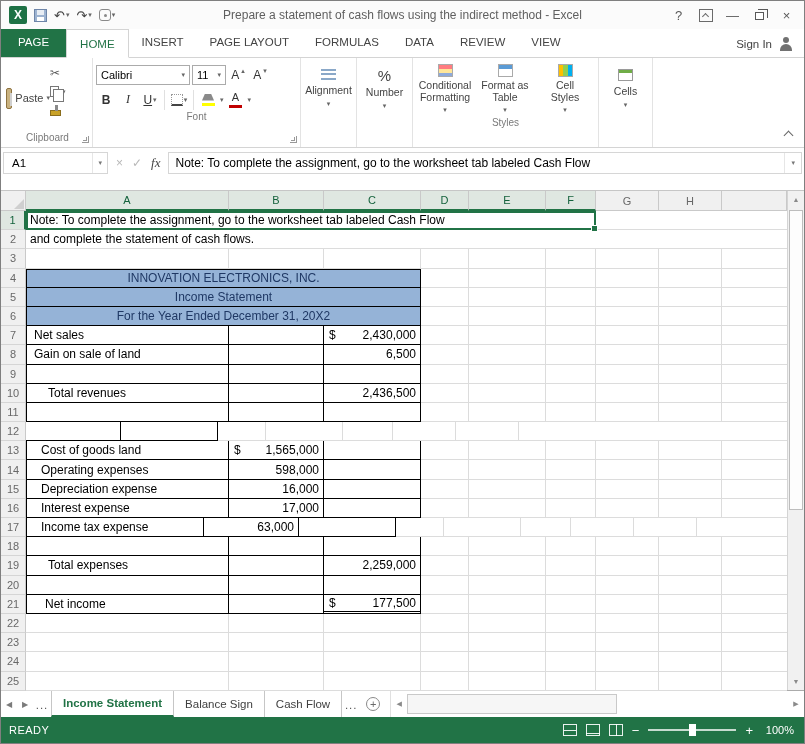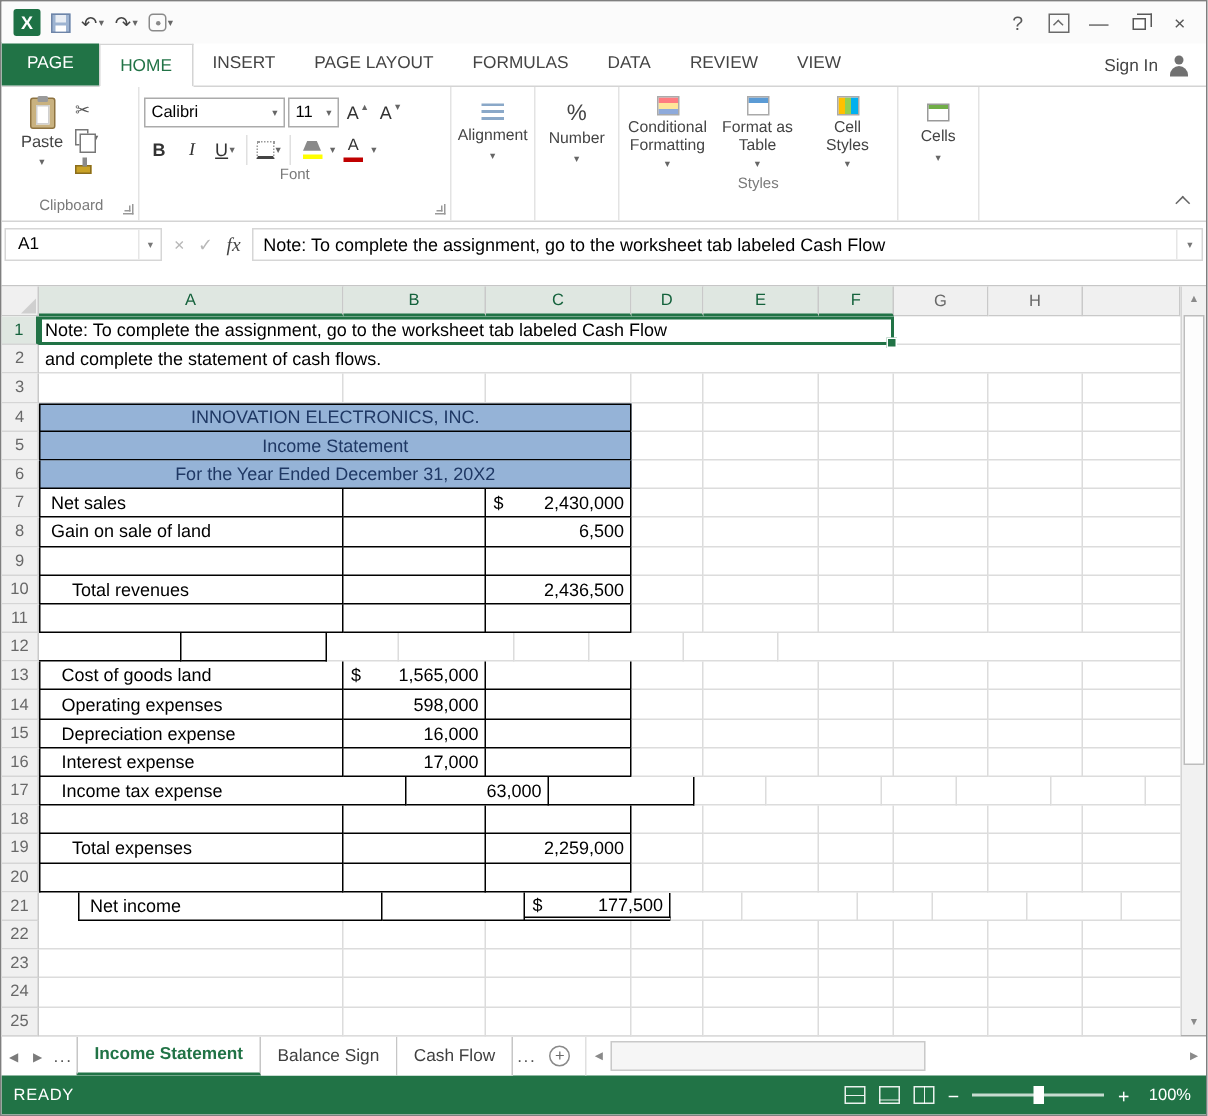--- a/index.html
+++ b/index.html
@@ -36,21 +36,21 @@
 .person::after { content:""; position:absolute; left:2px; top:8px; width:12px; height:7px; border-radius:6px 6px 0 0; background:#717171; }
 
 
 .ribbon { height:90px; background:#fff; border-bottom:1px solid #D4D4D4; display:flex; padding-left:2px; position:relative; }
 .rgroup { border-right:1px solid #E3E3E3; display:flex; flex-direction:column; position:relative; padding:2px 3px 0; }
 .rgroup-label { height:16px; font-size:10px; color:#7A7A7A; text-align:center; line-height:13px; }
 .launcher { position:absolute; right:3px; bottom:4px; width:7px; height:7px; border-right:1px solid #999; border-bottom:1px solid #999; }
 .launcher::after { content:""; position:absolute; right:1px; bottom:1px; width:3px; height:3px; border-right:1px solid #999; border-bottom:1px solid #999; }
 .rbody { flex:1; display:flex; }
 
-.paste-btn { width:44px; display:flex; flex-direction:column; align-items:center; padding-top:5px; gap:3px; font-size:11px; color:#444; }
+.paste-btn { width:44px; display:flex; align-items:center; padding-top:5px; gap:3px; font-size:11px; color:#444; }
 .clip { width:17px; height:21px; background:#C9B280; border:1px solid #8E7340; border-radius:2px; position:relative; }
 .clip::before { content:""; position:absolute; left:3px; top:4px; right:3px; bottom:2px; background:#fff; border:1px solid #D0D0D0; }
 .clip::after { content:""; position:absolute; top:-2px; left:4px; right:4px; height:4px; background:#9a9a9a; border-radius:1px; }
 .clip-mini { width:34px; display:flex; flex-direction:column; padding-top:5px; gap:4px; }
 .mini-row { height:15px; display:flex; align-items:center; gap:3px; color:#555; font-size:12px; }
 .copy-ic { width:9px; height:11px; border:1px solid #777; background:#fff; position:relative; }
 .copy-ic::after { content:""; position:absolute; left:2px; top:2px; width:9px; height:11px; border:1px solid #777; background:#fff; }
 .fp-ic { width:11px; height:6px; background:#C9A227; border:1px solid #8a6d1d; position:relative; margin-top:5px; }
 .fp-ic::before { content:""; position:absolute; left:4px; top:-6px; width:3px; height:6px; background:#8a8a8a; }
 
@@ -165,20 +165,21 @@
       </span>
     <span class="qbtn">
         <span>↷</span>
         <span class="car">▾</span>
       </span>
     <span class="qbtn">
         <span class="tm-ic"></span>
         <span class="car">▾</span>
       </span>
   </div>
+  <div class="win-title">Prepare a statement of cash flows using the indirect method - Excel</div>
   <div class="win-ctrls">
     <span class="wbtn">?</span>
     <span class="wbtn">
         <span class="ropts">
           <span class="chev-up"></span>
         </span>
       </span>
     <span class="wbtn">—</span>
     <span class="wbtn">
         <span class="rest"></span>
@@ -546,21 +547,21 @@
           <div class="tcell" style="width: 97px;"></div>
           <div class="gcell" style="width: 48px;"></div>
           <div class="gcell" style="width: 77px;"></div>
           <div class="gcell" style="width: 50px;"></div>
           <div class="gcell" style="width: 63px;"></div>
           <div class="gcell" style="width: 63px;"></div>
           <div class="fillcell"></div>
         </div>
         <div class="grow">
           <div class="rowhdr">17</div>
-          <div class="tcell colA" style="width: 245px; padding-left: 14px;">Income tax expense</div>
+          <div class="tcell colA" style="width: 178px; padding-left: 14px;">Income tax expense</div>
           <div class="tcell num" style="width: 95px;">
             <span style="margin-left: auto;">63,000</span>
           </div>
           <div class="tcell" style="width: 97px;"></div>
           <div class="gcell" style="width: 48px;"></div>
           <div class="gcell" style="width: 77px;"></div>
           <div class="gcell" style="width: 50px;"></div>
           <div class="gcell" style="width: 63px;"></div>
           <div class="gcell" style="width: 63px;"></div>
           <div class="fillcell"></div>
@@ -598,21 +599,21 @@
           <div class="tcell" style="width: 97px;"></div>
           <div class="gcell" style="width: 48px;"></div>
           <div class="gcell" style="width: 77px;"></div>
           <div class="gcell" style="width: 50px;"></div>
           <div class="gcell" style="width: 63px;"></div>
           <div class="gcell" style="width: 63px;"></div>
           <div class="fillcell"></div>
         </div>
         <div class="grow">
           <div class="rowhdr">21</div>
-          <div class="tcell colA" style="width: 203px; padding-left: 7px; margin-left: 26px;">Net income</div>
+          <div class="tcell colA" style="width: 203px; padding-left: 18px;">Net income</div>
           <div class="tcell" style="width: 95px;"></div>
           <div class="tcell num dbl" style="width: 97px;">
             <span>$</span>
             <span style="margin-left: auto;">177,500</span>
           </div>
           <div class="gcell" style="width: 48px;"></div>
           <div class="gcell" style="width: 77px;"></div>
           <div class="gcell" style="width: 50px;"></div>
           <div class="gcell" style="width: 63px;"></div>
           <div class="gcell" style="width: 63px;"></div>

